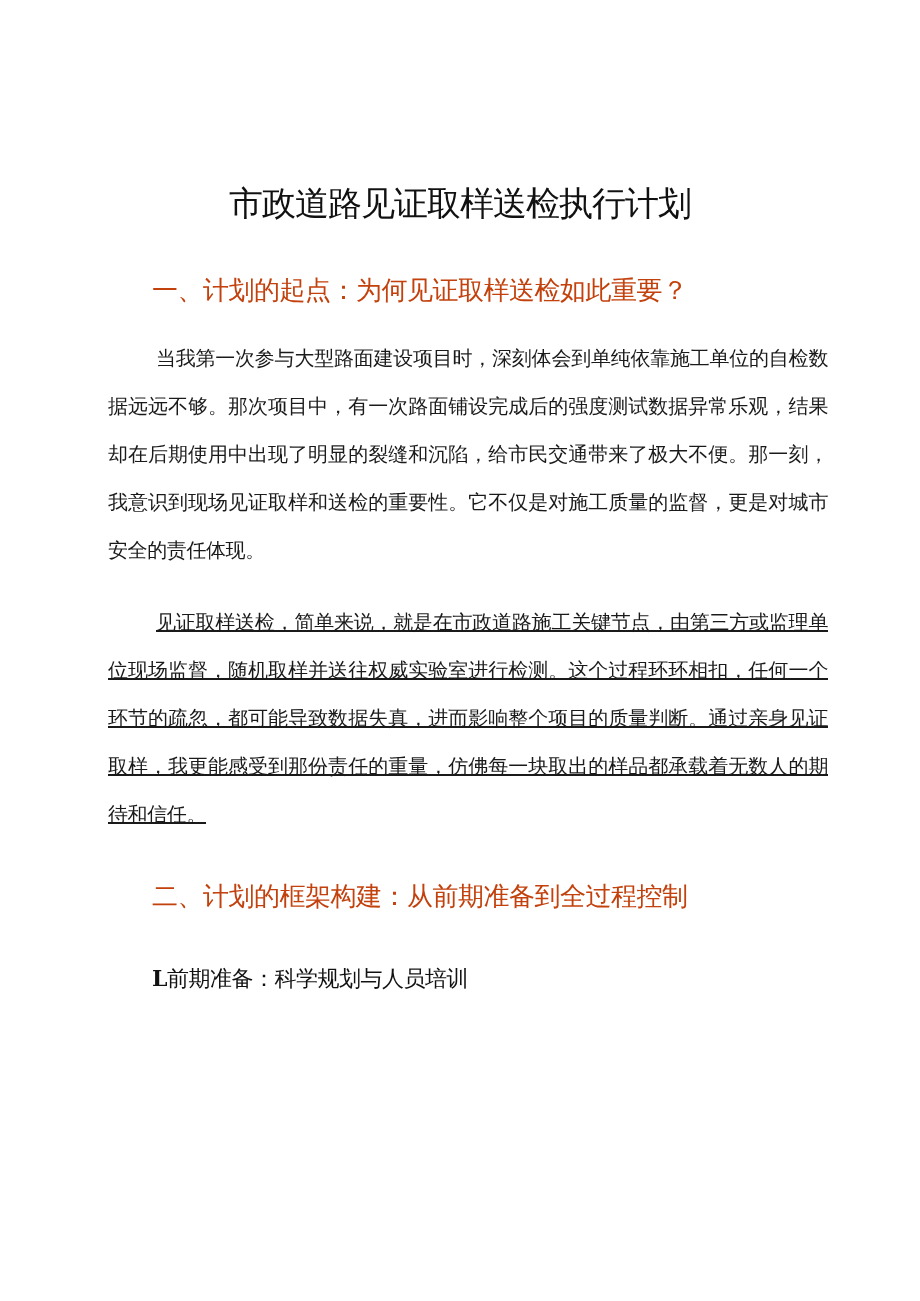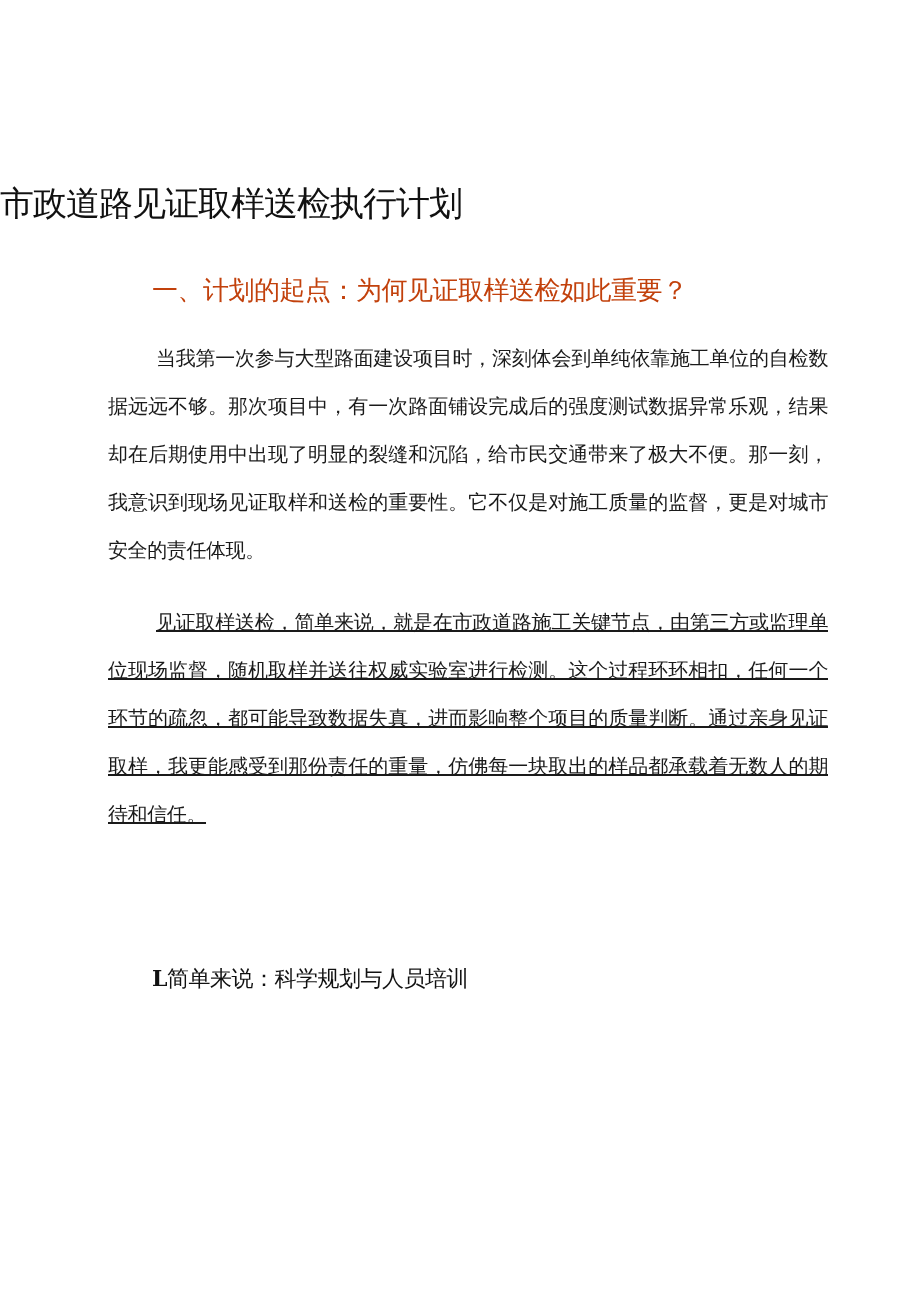--- a/index.html
+++ b/index.html
@@ -18,21 +18,21 @@
       position: absolute;
       left: 0; top: 0;
       width: 920px;
       height: 1301px;
     }
     .doc-title {
       position: absolute;
       top: 178px;
       left: 0;
       width: 920px;
-      text-align: left;
+      text-align: center;
       font-family: "DejaVu Sans", "Liberation Sans", sans-serif;
       font-size: 34px;
       line-height: 50px;
       letter-spacing: -1px;
       color: #111;
       margin: 0;
       font-weight: normal;
     }
     .section-heading {
       position: absolute;
@@ -86,15 +86,16 @@
 
 <div class="page">
   <h1 class="doc-title">市政道路见证取样送检执行计划</h1>
 
   <h2 class="section-heading h1">一、计划的起点：为何见证取样送检如此重要？</h2>
 
   <p class="paragraph p1">当我第一次参与大型路面建设项目时，深刻体会到单纯依靠施工单位的自检数据远远不够。那次项目中，有一次路面铺设完成后的强度测试数据异常乐观，结果却在后期使用中出现了明显的裂缝和沉陷，给市民交通带来了极大不便。那一刻，我意识到现场见证取样和送检的重要性。它不仅是对施工质量的监督，更是对城市安全的责任体现。</p>
 
   <p class="paragraph p2">见证取样送检，简单来说，就是在市政道路施工关键节点，由第三方或监理单位现场监督，随机取样并送往权威实验室进行检测。这个过程环环相扣，任何一个环节的疏忽，都可能导致数据失真，进而影响整个项目的质量判断。通过亲身见证取样，我更能感受到那份责任的重量，仿佛每一块取出的样品都承载着无数人的期待和信任。</p>
 
+  <h2 class="section-heading h2">二、计划的框架构建：从前期准备到全过程控制</h2>
 
-  <h3 class="sub-heading"><span class="num">L</span><span>简单来说：科学规划与人员培训</span></h3>
+  <h3 class="sub-heading"><span class="num">L</span><span>前期准备：科学规划与人员培训</span></h3>
 </div>
 
 </body></html>

